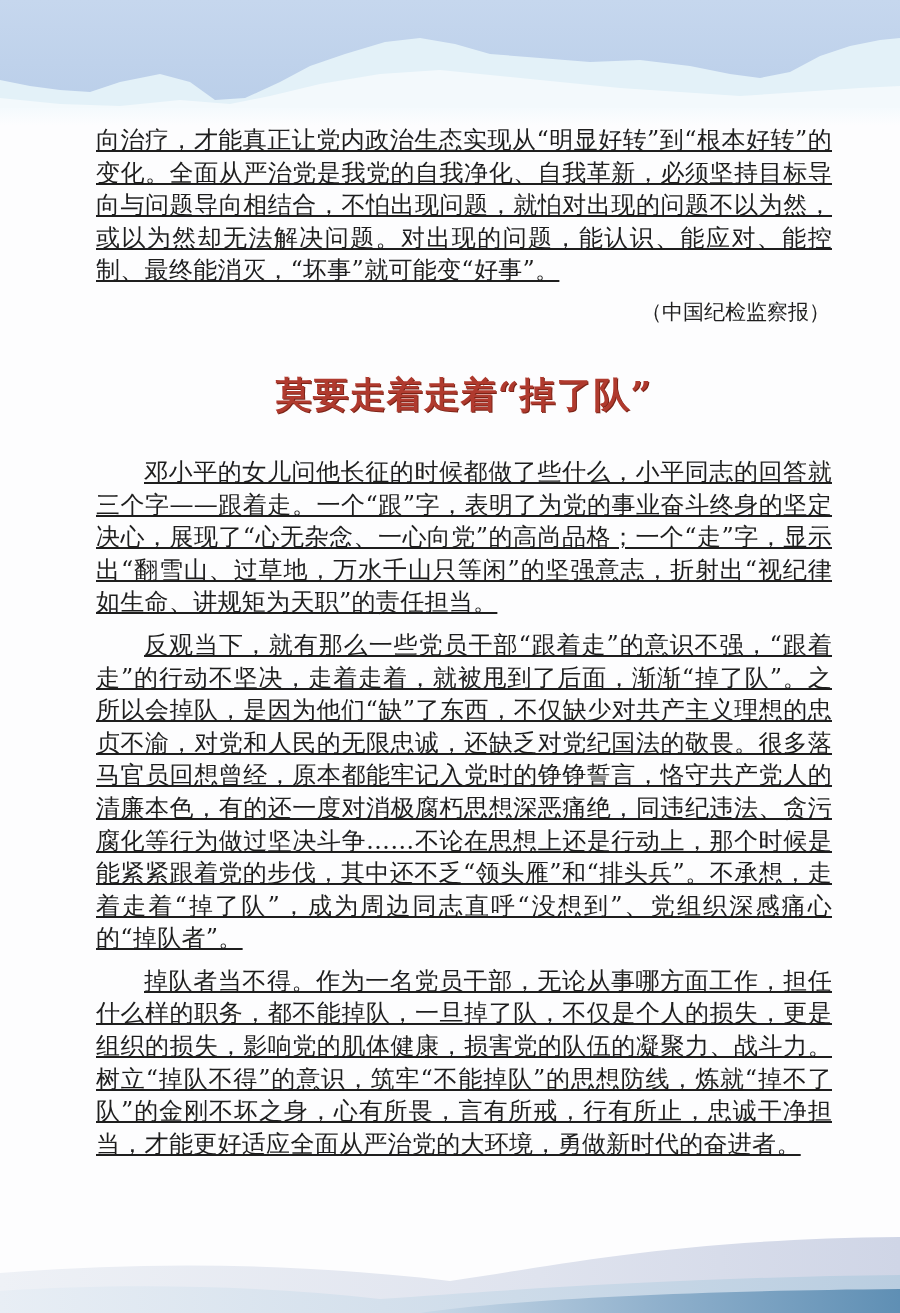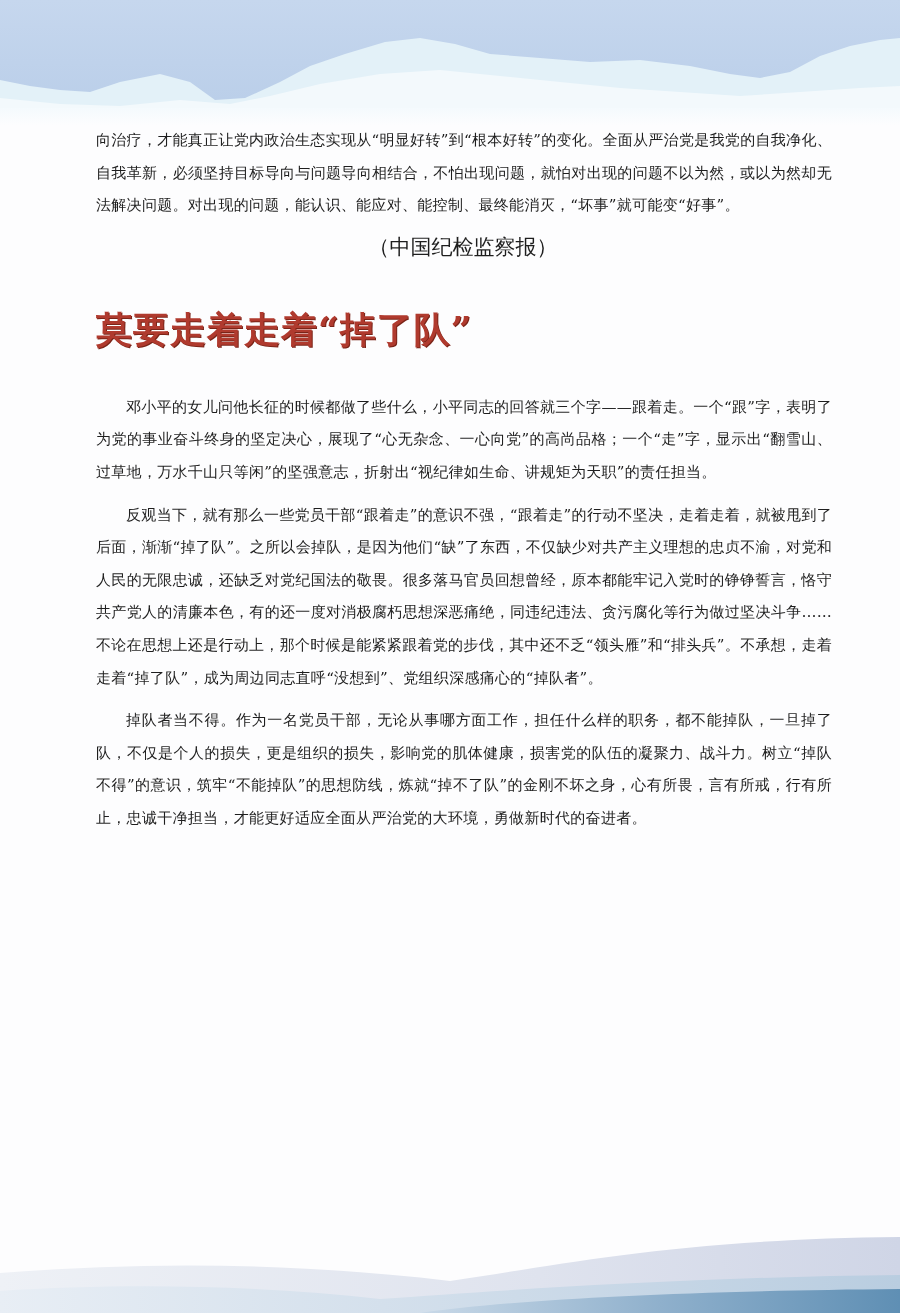--- a/index.html
+++ b/index.html
@@ -26,37 +26,39 @@
       width: 900px; height: 110px;
     }
     .page-content {
       position: absolute;
       left: 96px;
       top: 124px;
       width: 736px;
     }
     .para {
       margin: 0;
-      font-size: 15px;
+      font-size: 24px;
       line-height: 32.6px;
       text-align: justify;
       letter-spacing: 0.3px;
+      text-decoration: underline;
     }
     .para.indent {
       text-indent: 2em;
       margin-top: 10px;
     }
     .source {
-      text-align: center;
+      text-align: right;
       font-size: 21px;
       line-height: 30px;
       margin-top: 10px;
       padding-right: 2px;
     }
     .article-title {
+      text-align: center;
       font-family: "DejaVu Serif", "Liberation Serif", serif;
       font-weight: bold;
       font-size: 36px;
       color: #b03a2e;
       margin-top: 44px;
       margin-bottom: 36px;
       letter-spacing: 1px;
       text-shadow: 1px 1px 0 #7a2418;
     }
   </style>

